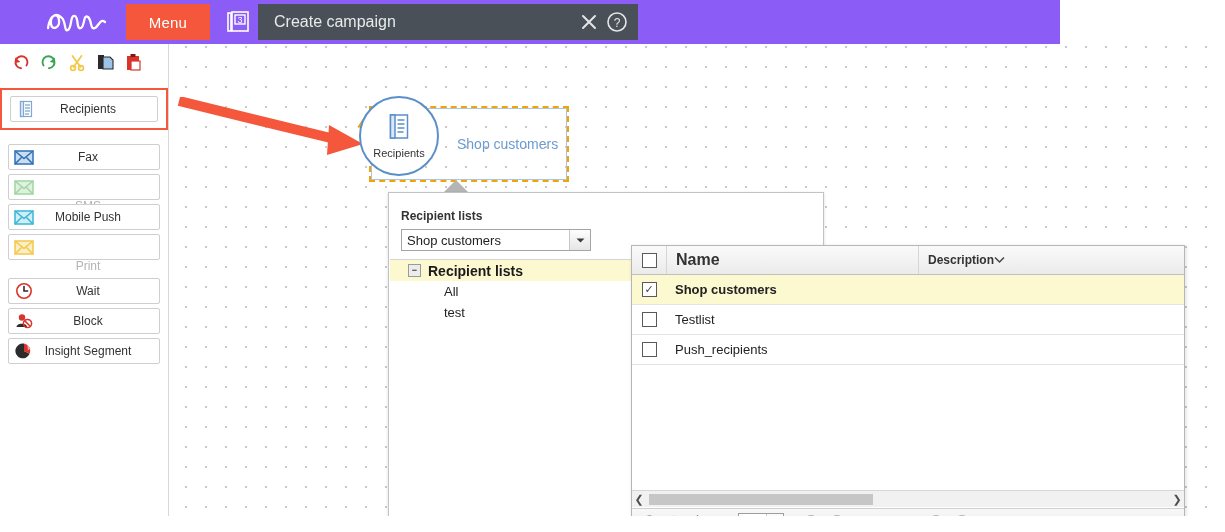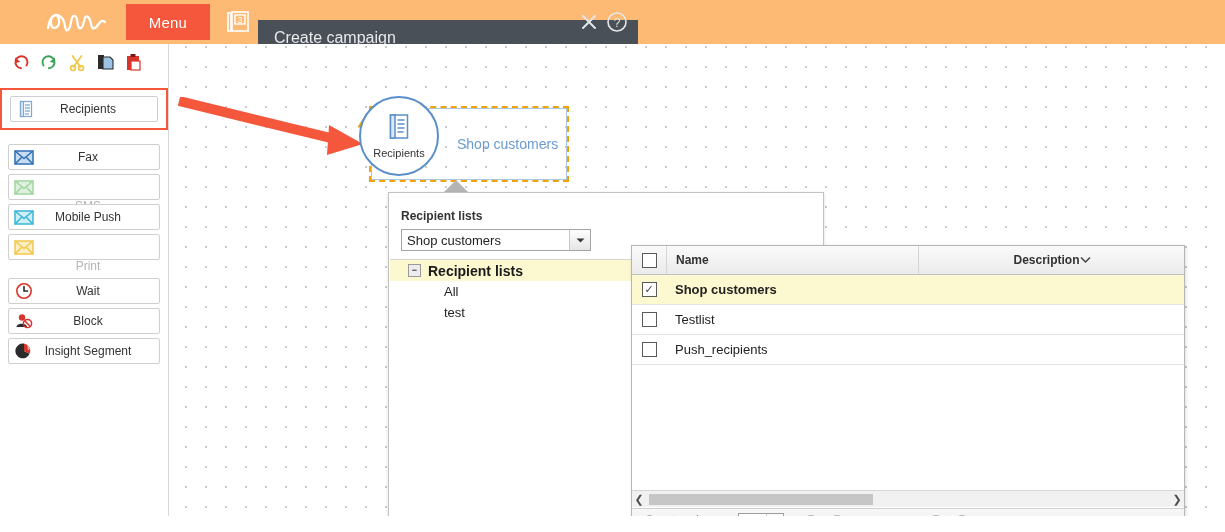--- a/index.html
+++ b/index.html
@@ -5,30 +5,30 @@
   html,body{margin:0;padding:0;}
   body{
     width:1225px;height:532px;overflow:hidden;
     font-family:"Liberation Sans",sans-serif;
     background:#ffffff;
     -webkit-font-smoothing:antialiased;
   }
   #app{position:relative;width:1225px;height:532px;overflow:hidden;background:#fff;}
 
   
-  .topbar{position:absolute;left:0;top:0;width:1225px;height:44px;background:#fdba74;}
+  .topbar{position:absolute;left:0;top:0;width:1060px;height:44px;background:#8b5cf6;}
   .logo{position:absolute;left:42px;top:4px;width:70px;height:36px;}
   .menu-btn{
     position:absolute;left:126px;top:4px;width:84px;height:36px;background:#f4573b;
     color:#fff;font-size:15px;display:flex;align-items:center;justify-content:center;
     cursor:pointer;letter-spacing:.2px;
   }
   .stack-icon{position:absolute;left:224px;top:8px;width:28px;height:28px;cursor:pointer;}
   .tabpanel{
-    position:absolute;left:258px;top:20px;width:380px;height:36px;background:#4a5057;
+    position:absolute;left:258px;top:4px;width:380px;height:36px;background:#4a5057;
     display:flex;align-items:center;
   }
   .tabpanel .ttl{color:#e8eaec;font-size:16px;margin-left:16px;}
   .tab-close{position:absolute;left:578px;top:11px;width:22px;height:22px;cursor:pointer;}
   .tab-help{position:absolute;left:606px;top:11px;width:22px;height:22px;cursor:pointer;}
 
   
   .leftcol{position:absolute;left:0;top:44px;width:168px;height:472px;background:#fff;border-right:1px solid #d8d8d8;}
   .edit-tools{position:absolute;left:0;top:0;width:168px;height:36px;display:flex;align-items:center;gap:2px;padding-left:8px;box-sizing:border-box;}
   .etool{width:26px;height:26px;display:flex;align-items:center;justify-content:center;cursor:pointer;}
@@ -102,23 +102,23 @@
   .gridpanel{
     position:absolute;left:462px;top:201px;width:554px;height:291px;background:#fff;
     border:1px solid #b6b6b6;box-sizing:border-box;box-shadow:1px 1px 4px rgba(0,0,0,.13);
   }
   .ghead{
     display:flex;height:28px;background:linear-gradient(#fafafa,#ebebeb);
     border-bottom:1px solid #c0c0c0;align-items:center;
   }
   .gh-cb{width:34px;display:flex;align-items:center;justify-content:center;border-right:1px solid #d6d6d6;height:100%;}
   .gh-name{width:252px;display:flex;align-items:center;padding-left:9px;border-right:1px solid #d6d6d6;height:100%;box-sizing:border-box;
-    font-size:12px;font-weight:bold;color:#333;}
+    font-size:16px;font-weight:bold;color:#333;}
   .gh-desc{flex:1;display:flex;align-items:center;padding-left:9px;height:100%;box-sizing:border-box;
-    font-size:12px;font-weight:bold;color:#333;justify-content:center;padding-right:8px;}
+    font-size:12px;font-weight:bold;color:#333;justify-content:flex-start;padding-right:8px;}
   .grow{display:flex;height:29px;border-bottom:1px solid #e4e4e4;align-items:center;}
   .grow.sel{background:#fcf8d0;}
   .grow .r-cb{width:34px;display:flex;align-items:center;justify-content:center;}
   .grow .r-name{width:252px;padding-left:9px;box-sizing:border-box;font-size:13px;color:#222;}
   .grow.sel .r-name{font-weight:bold;}
   .grow .r-desc{flex:1;padding-left:9px;box-sizing:border-box;font-size:13px;color:#222;}
   .cbox{width:13px;height:13px;border:1px solid #5a5a5a;background:#fff;display:flex;align-items:center;justify-content:center;cursor:pointer;}
   .cbox span{font-size:11px;line-height:1;color:#444;}
   .gbody{height:200px;position:relative;}
   .hscroll{

